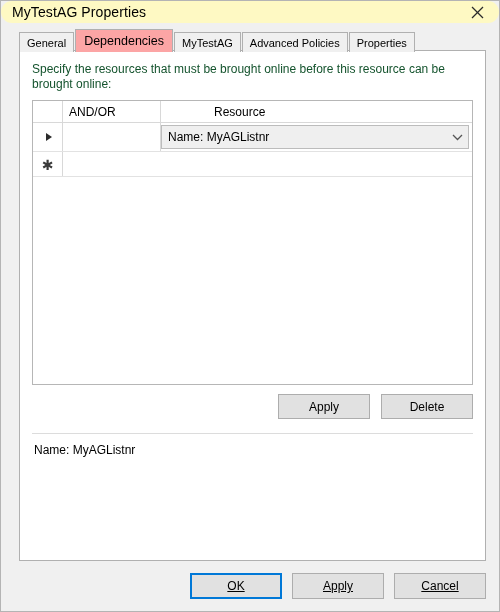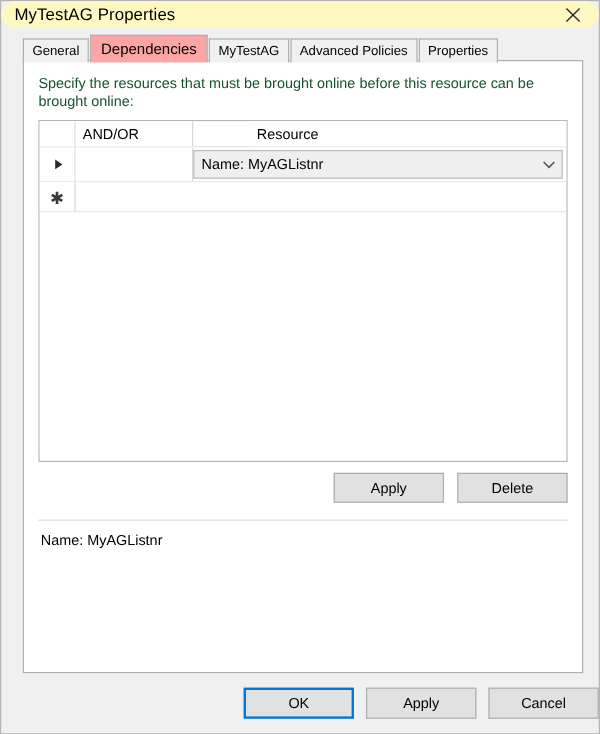--- a/index.html
+++ b/index.html
@@ -252,21 +252,23 @@
   }
 
   
   .footer {
     flex: 0 0 auto;
     height: 50px;
     display: flex;
     align-items: center;
     justify-content: flex-end;
     gap: 10px;
-    box-sizing: border-box;
+    padding-right: 13px;
+    box-sizing: border-box;
+    text-decoration: underline;
   }
   .btn-dialog {
     min-width: 92px;
     height: 26px;
   }
   .btn-default {
     border: 2px solid #0078d7;
   }
 </style>
 </head>

